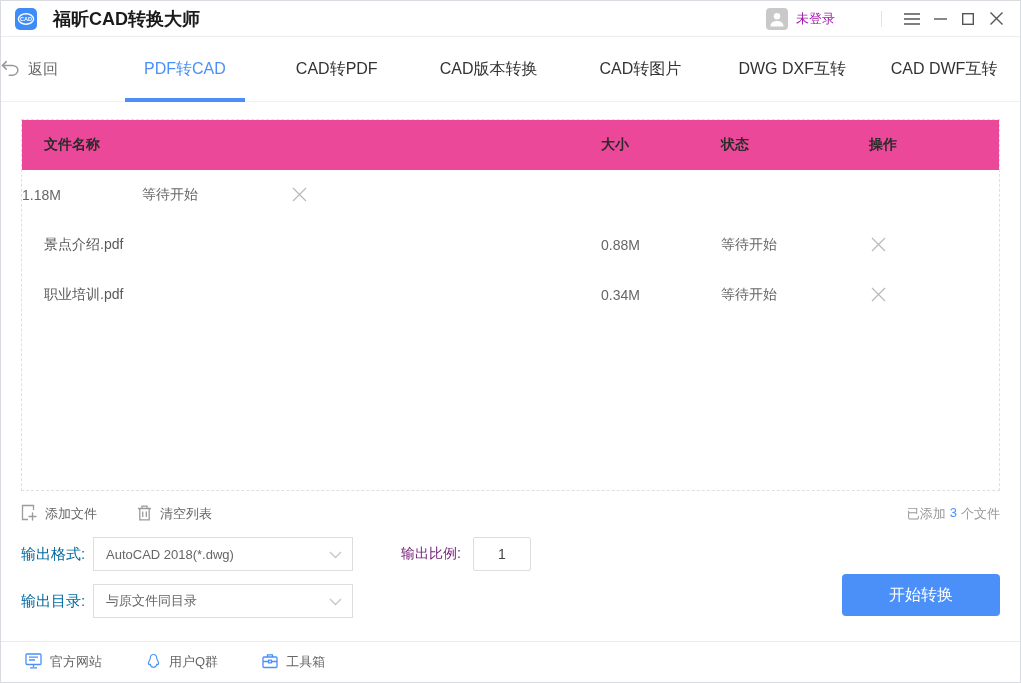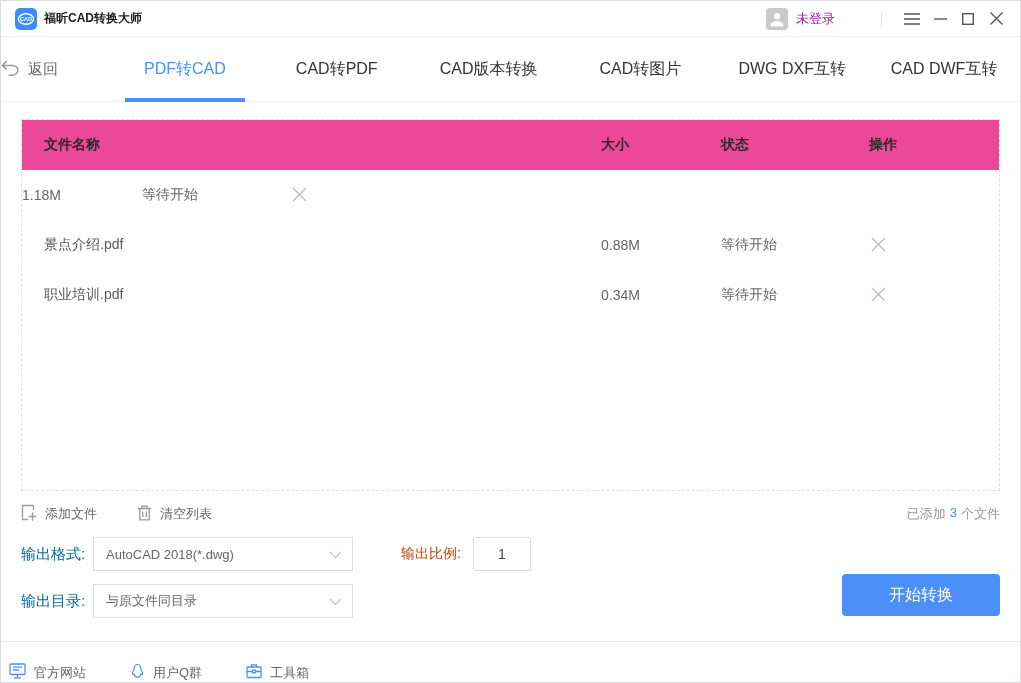--- a/index.html
+++ b/index.html
@@ -17,21 +17,21 @@
   
   .titlebar {
     height: 36px;
     flex: 0 0 36px;
     display: flex;
     align-items: center;
     padding: 0 10px 0 14px;
     border-bottom: 1px solid #ececee;
   }
   .app-logo { width: 22px; height: 22px; display: block; }
-  .app-title { font-size: 12px; font-weight: bold; color: #1b1b1b; margin-left: 7px; }
+  .app-title { font-size: 18px; font-weight: bold; color: #1b1b1b; margin-left: 16px; }
   .titlebar-right { margin-left: auto; display: flex; align-items: center; }
   .avatar { width: 22px; height: 22px; display: block; }
   .login-label { font-size: 13px; color: #a21caf; margin-left: 8px; }
   .tb-divider { width: 1px; height: 16px; background: #e2e2e2; margin: 0 16px 0 46px; }
   .win-btn {
     width: 28px; height: 28px;
     display: flex; align-items: center; justify-content: center;
     cursor: pointer; color: #555;
   }
   .win-btn svg { display: block; }
@@ -123,21 +123,21 @@
     width: 260px; height: 34px;
     border: 1px solid #ddd; border-radius: 0;
     display: flex; align-items: center;
     padding: 0 10px 0 12px;
     font-size: 13px; color: #666;
     cursor: pointer;
     background: #fff;
   }
   .select-box .chevron { margin-left: auto; }
   .scale-group { display: flex; align-items: center; margin-left: 48px; }
-  .scale-label { font-size: 14px; color: #c2410c; margin-right: 12px; }
+  .scale-label { font-size: 14px; color: #701a75; margin-right: 12px; }
   .scale-input {
     width: 58px; height: 34px;
     border: 1px solid #ddd; border-radius: 2px;
     text-align: center; font-size: 14px; color: #444;
     font-family: "Liberation Sans", "DejaVu Sans", sans-serif;
     outline: none;
   }
   .start-btn {
     position: absolute;
     right: 0; top: 37px;
@@ -149,22 +149,22 @@
     font-family: "Liberation Sans", "DejaVu Sans", sans-serif;
   }
 
   
   .footer {
     margin-top: auto;
     height: 41px;
     flex: 0 0 41px;
     border-top: 1px solid #ebebed;
     display: flex;
-    align-items: flex-end;
-    padding-left: 8px;
+    align-items: center;
+    padding-left: 24px;
   }
   .footer-item {
     display: flex; align-items: center;
     font-size: 13px; color: #666;
     margin-right: 44px;
     cursor: pointer;
   }
   .footer-item svg { margin-right: 8px; }
 </style>
 </head>

